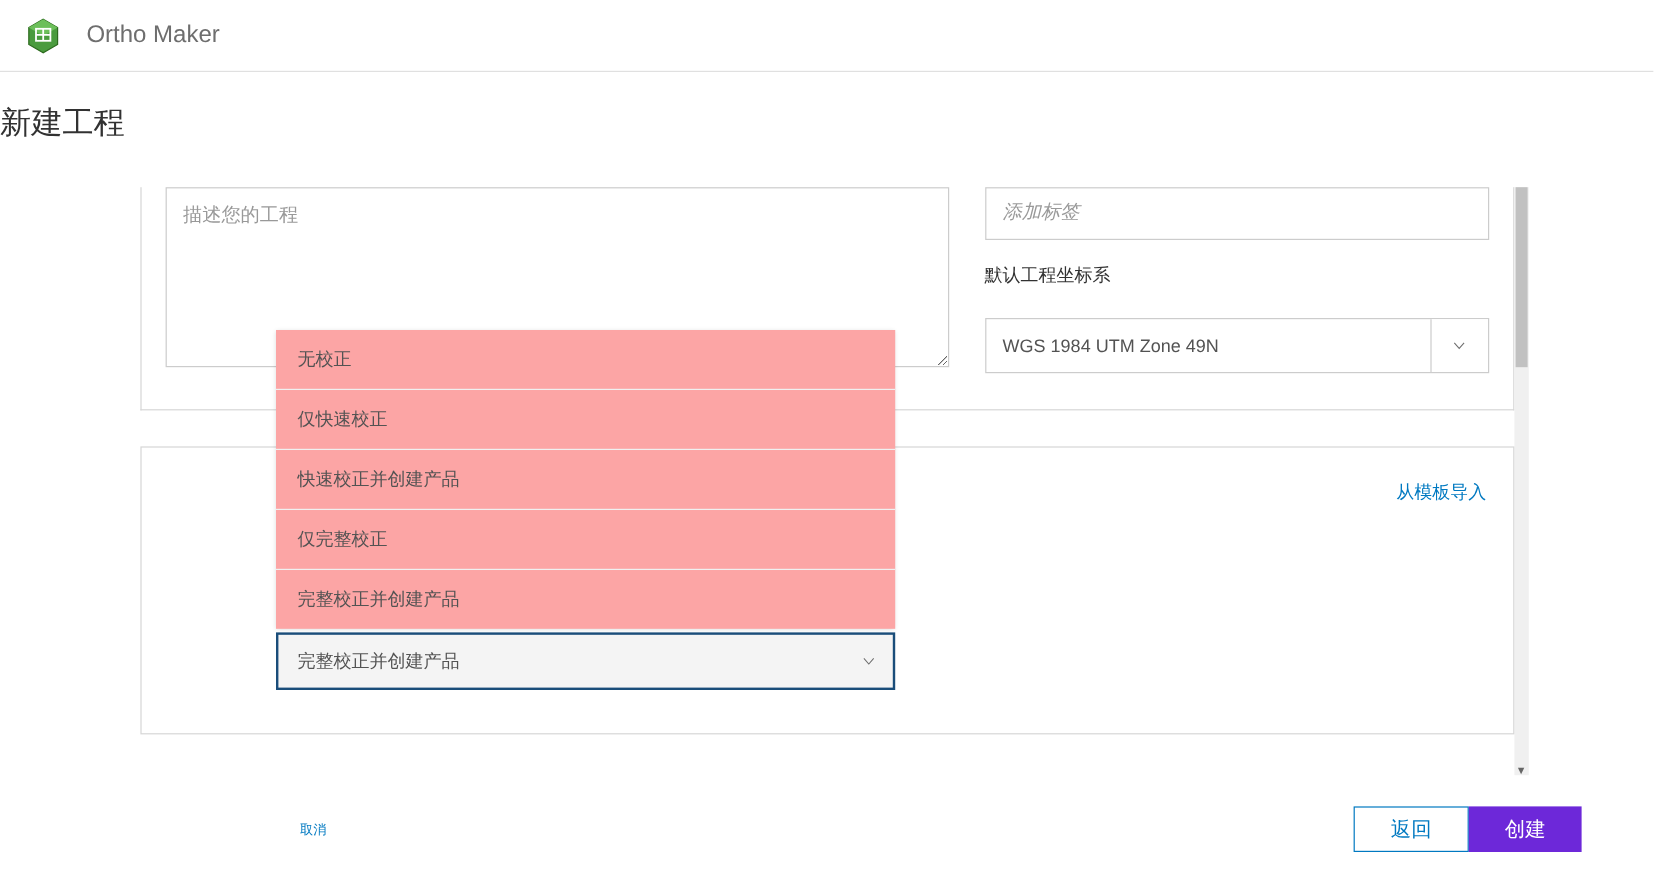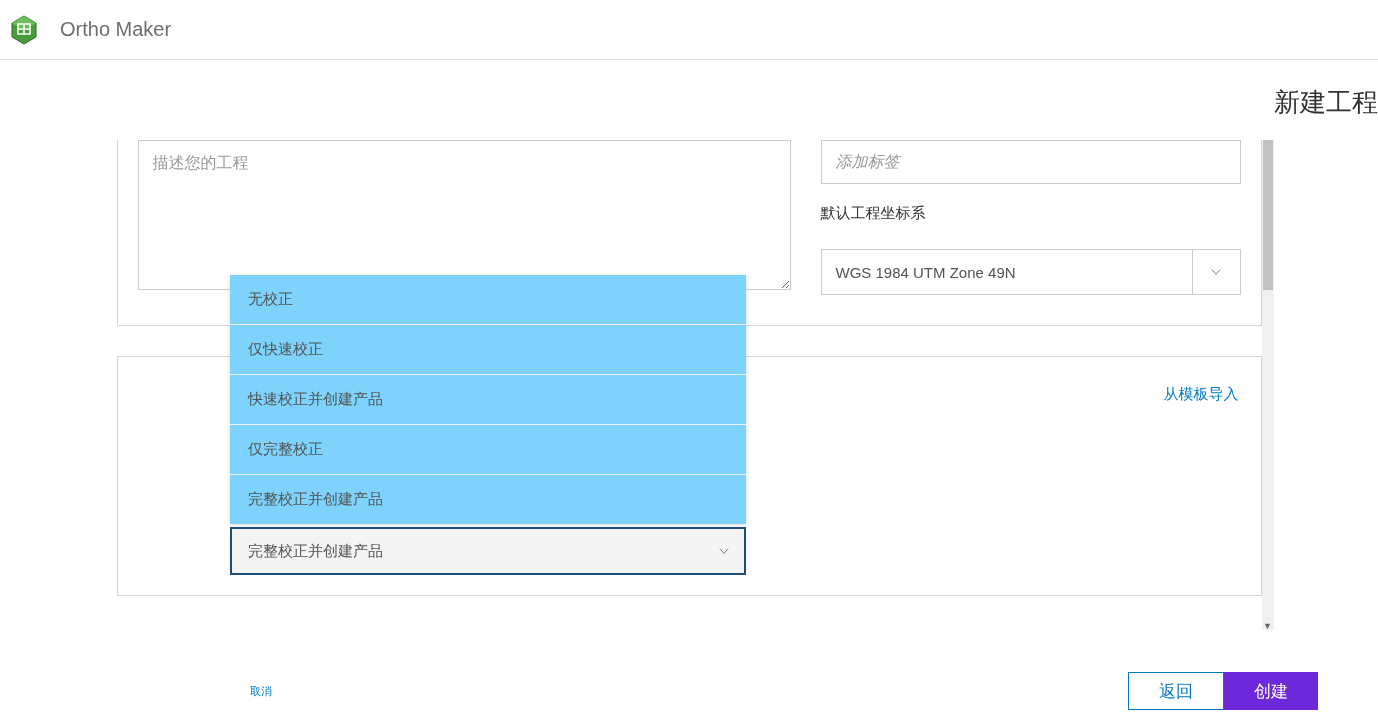--- a/index.html
+++ b/index.html
@@ -13,39 +13,39 @@
       color: #323232;
       font-size: 14px;
       width: 1378px;
       height: 725px;
       overflow: hidden;
       position: relative;
     }
     .header {
       display: flex;
       align-items: center;
-      padding: 10px 8px;
+      padding: 10px 20px;
       border-bottom: 1px solid #e0e0e0;
       height: 60px;
     }
     .logo-icon {
       width: 32px;
       height: 32px;
       margin-right: 20px;
     }
     .app-title {
       font-size: 20px;
       color: #6e6e6e;
       font-weight: 400;
     }
     .page-title {
-      text-align: right;
+      text-align: left;
       font-size: 26px;
       color: #323232;
-      margin: 25px 0 20px 0;
+      margin: 25px 0 36px 0;
       font-weight: 400;
     }
     .main-area {
       position: relative;
       margin: 0 auto;
       width: 1145px;
     }
     .scrollbar-outer {
       position: absolute;
       right: -12px;
@@ -160,21 +160,21 @@
       right: 22px;
       color: #0079c1;
       font-size: 15px;
       cursor: pointer;
     }
     .dropdown-panel {
       position: absolute;
       left: 230px;
       top: 275px;
       width: 516px;
-      background: #7dd3fc;
+      background: #fca5a5;
       box-shadow: 0 1px 4px rgba(0,0,0,0.15);
       z-index: 10;
     }
     .dropdown-option {
       padding: 15px 18px;
       font-size: 15px;
       color: #535353;
       border-bottom: 1px solid #f0f0f0;
       cursor: pointer;
     }

